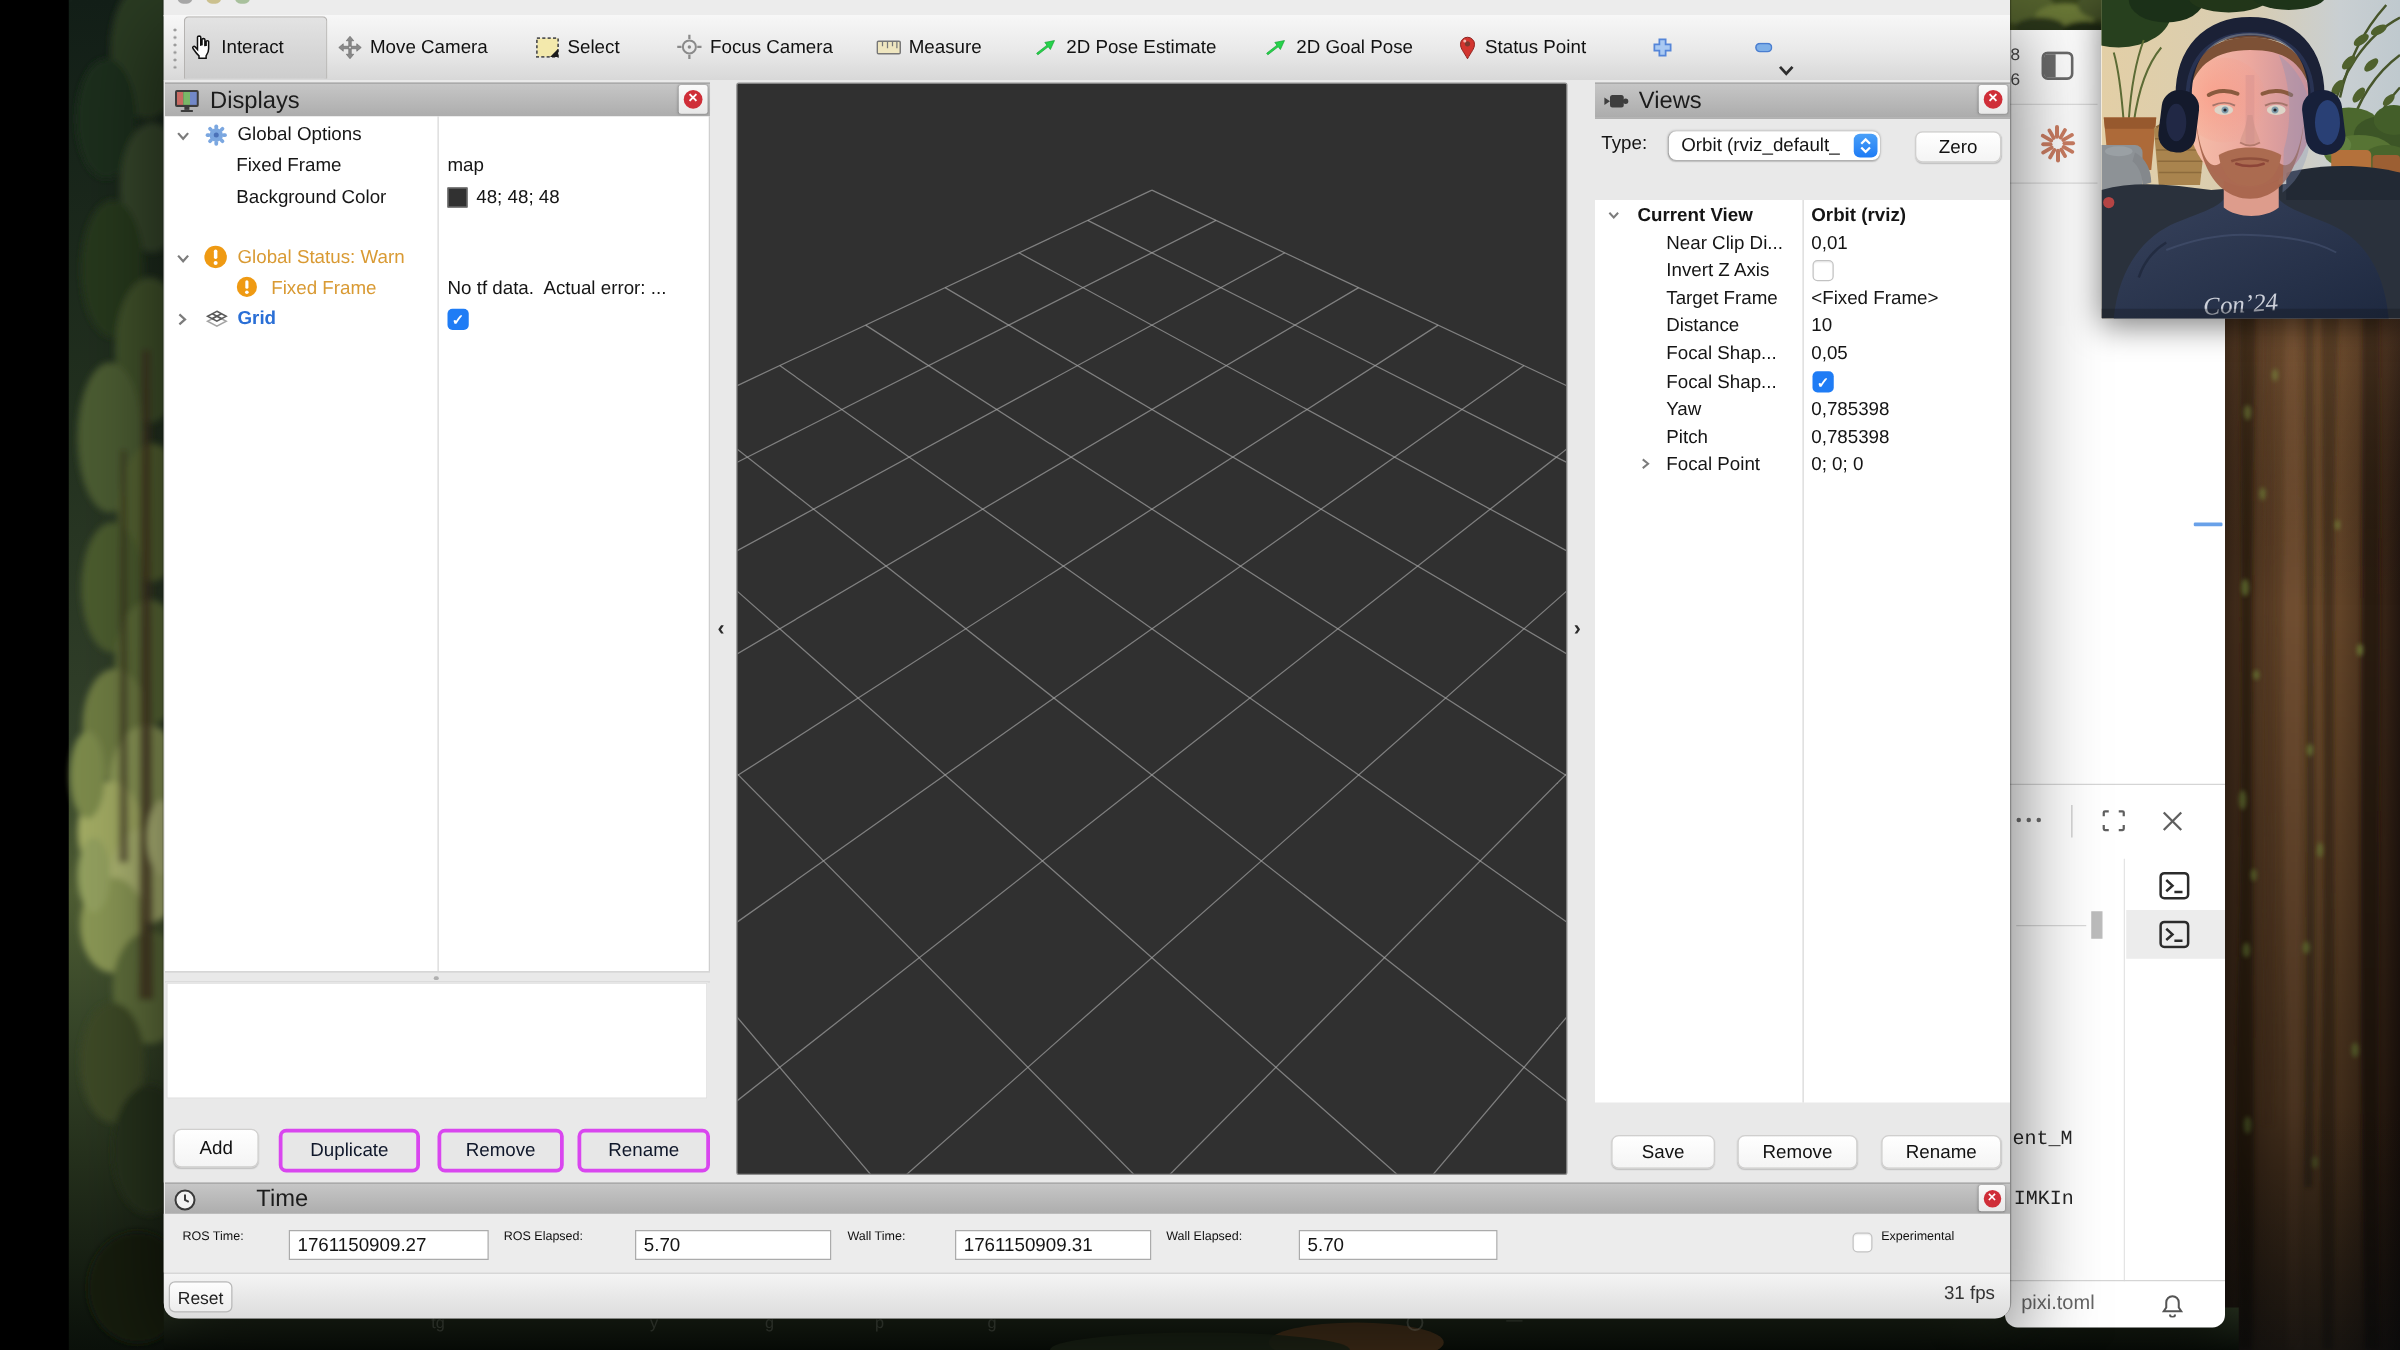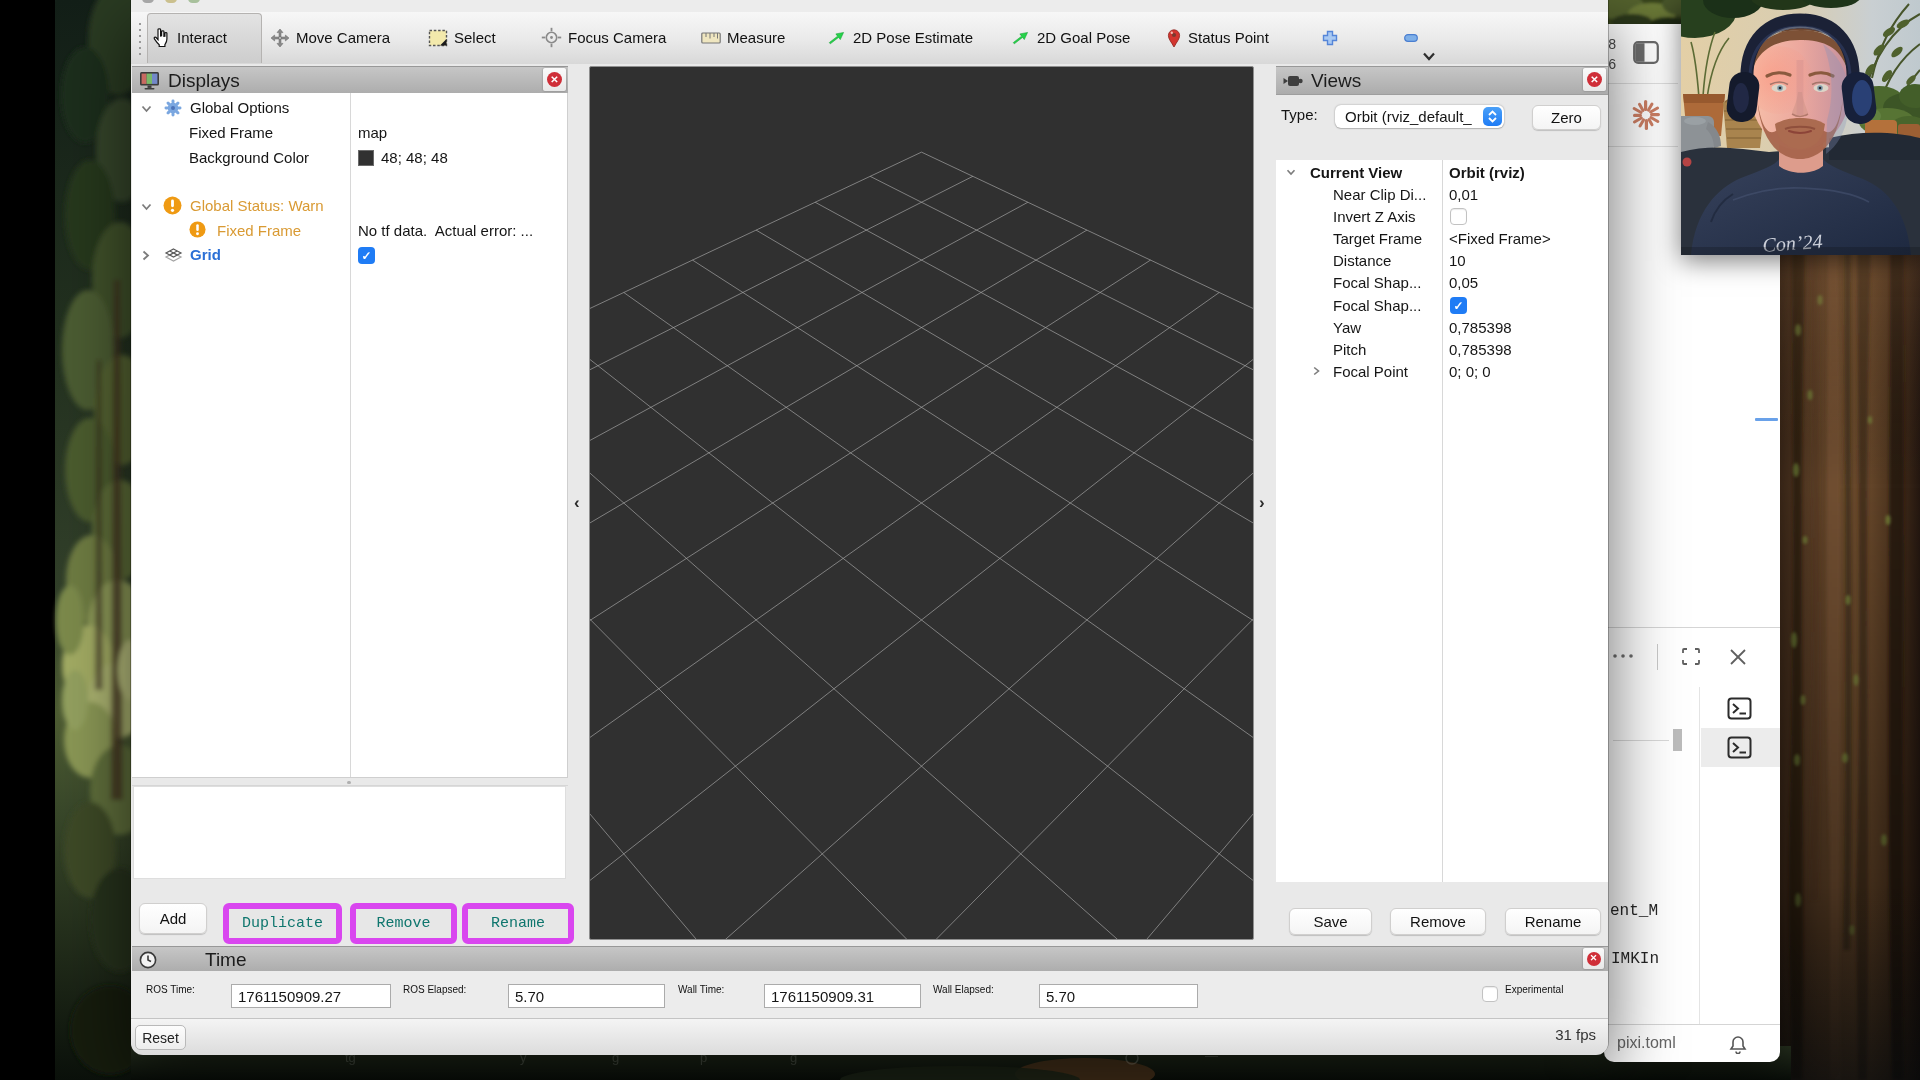--- a/index.html
+++ b/index.html
@@ -43,21 +43,21 @@
   .warn-txt{color:#d99a33;}
   .grid-link{color:#2a6fd6;font-weight:bold;}
   .bold{font-weight:bold;}
 
   .checkbox{width:17px;height:17px;border-radius:4px;box-sizing:border-box;}
   .checkbox.checked{background:#1f7cf5;display:flex;align-items:center;justify-content:center;color:#fff;font-size:12px;font-weight:bold;}
   .checkbox:not(.checked){background:#fff;border:1px solid #c2c2c2;box-shadow:inset 0 1px 1px rgba(0,0,0,.08);}
 
   .btn{position:absolute;background:linear-gradient(#ffffff,#f4f4f4);border:1px solid #d0cfce;border-radius:6px;
        box-shadow:0 1px 1px rgba(0,0,0,.18);font-size:15px;color:#111;display:flex;align-items:center;justify-content:center;}
-  .btn.disabled{background:#e7e7e7;border:6px solid #d946ef;box-shadow:none;color:#0f766e;font-family:Liberation Mono, monospace;}
+  .btn.disabled{background:#e7e7e7;border:3px solid #d946ef;box-shadow:none;color:#0f172a;}
 
   .viewport{position:absolute;left:458px;top:66px;width:665px;height:874px;background:#303030;border:1px solid #8f8f8f;border-radius:2px;box-sizing:border-box;overflow:hidden;}
   .gutter-arrow{position:absolute;font-size:17px;font-weight:bold;color:#2c2c2c;}
 
   .typelabel{position:absolute;font-size:15px;}
   .dropdown{position:absolute;background:#fff;border-radius:6px;box-shadow:0 0 2px rgba(0,0,0,.35), 0 1px 1px rgba(0,0,0,.15);
             display:flex;align-items:center;font-size:15px;overflow:hidden;}
   .dropdown .dtext{padding-left:10px;white-space:nowrap;overflow:hidden;flex:1;}
   .dropdown .spinner{width:19px;height:19px;margin:2px;border-radius:5px;background:linear-gradient(#4aa0f8,#1f7cf5);
             display:flex;flex-direction:column;align-items:center;justify-content:center;color:#fff;flex:none;}

